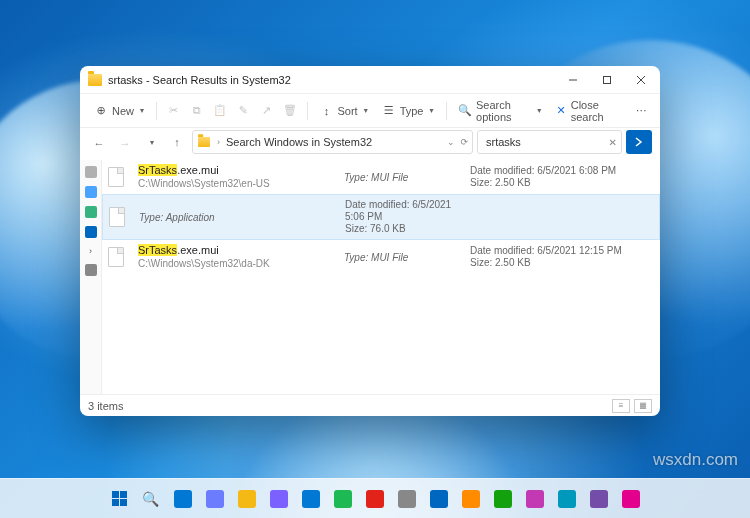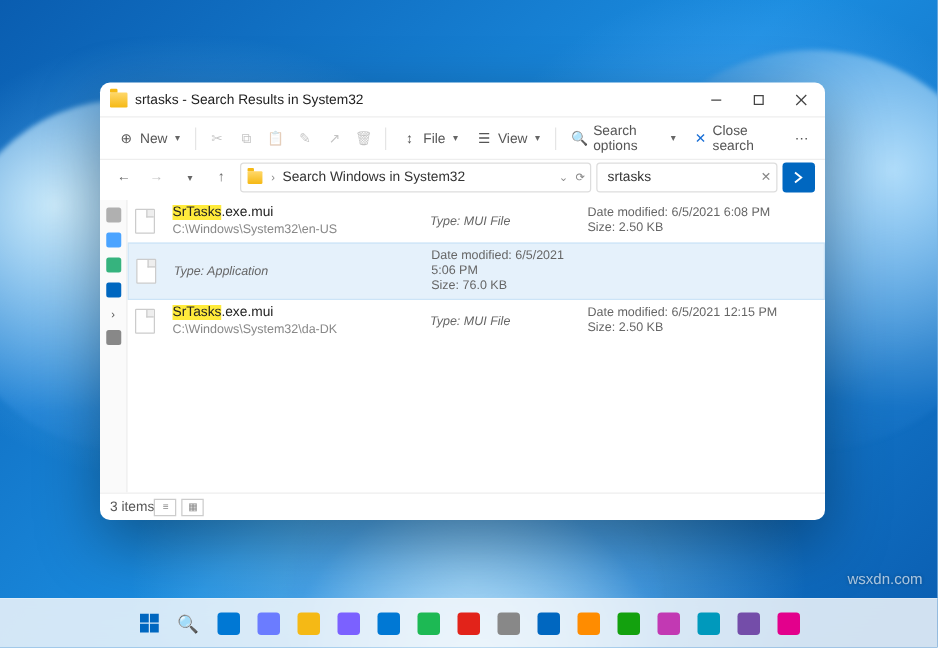--- a/index.html
+++ b/index.html
@@ -20,21 +20,21 @@
       radial-gradient(ellipse 350px 280px at 80% 30%, rgba(100,180,255,0.6), transparent 60%),
       radial-gradient(ellipse 450px 350px at 50% 90%, rgba(180,230,255,0.6), transparent 60%),
       linear-gradient(135deg, #0a5db0 0%, #1b8de0 50%, #0a5db0 100%);
   }
   .bloom { position:absolute; border-radius:50%; filter: blur(2px); }
   .b1 { width:280px;height:280px;left:-40px;top:80px;background:radial-gradient(circle at 30% 30%, rgba(220,245,255,0.9), rgba(60,150,230,0.3) 60%, transparent 75%);}
   .b2 { width:320px;height:320px;right:-60px;top:40px;background:radial-gradient(circle at 70% 30%, rgba(200,235,255,0.85), rgba(40,130,210,0.3) 60%, transparent 75%);}
   .b3 { width:300px;height:300px;left:230px;bottom:-120px;background:radial-gradient(circle at 50% 70%, rgba(220,245,255,0.85), rgba(60,150,230,0.3) 60%, transparent 75%);}
   .watermark {
     position: absolute; bottom: 48px; right: 12px;
-    color: rgba(255,255,255,0.65); font-size: 12px;
+    color: rgba(255,255,255,0.65); font-size: 17px;
     text-shadow: 0 0 3px rgba(0,0,0,0.3);
   }
   
   .window {
     position: absolute; left: 80px; top: 66px;
     width: 580px; height: 350px;
     background: #fff;
     border-radius: 8px;
     box-shadow: 0 18px 50px rgba(0,0,0,0.35);
     display: flex; flex-direction: column;
@@ -84,21 +84,21 @@
   .file-icon { width:16px;height:20px;background:#fff;border:1px solid #ccc;border-radius:1px;position:relative;}
   .file-icon:after{content:"";position:absolute;top:0;right:0;width:5px;height:5px;background:#eee;border-left:1px solid #ccc;border-bottom:1px solid #ccc;}
   .cell-name {font-size:11px;line-height:13px;}
   .fname { color:#222; }
   .hl { background:#ffeb3b; }
   .fpath { color:#888; font-size:10px;}
   .cell-type { color:#666; font-size:10px;font-style:italic;}
   .cell-meta { color:#666; font-size:10px; text-align:left; line-height:12px;}
   .statusbar {
     height:22px;border-top:1px solid #eee;display:flex;align-items:center;
-    padding:0 8px;font-size:11px;color:#555;justify-content:flex-start;
+    padding:0 8px;font-size:11px;color:#555;justify-content:space-between;
   }
   .viewmodes{display:flex;gap:4px;}
   .vmode{width:18px;height:14px;border:1px solid #ccc;display:flex;align-items:center;justify-content:center;font-size:8px;color:#888;}
   
   .taskbar {
     position:absolute; left:0;right:0;bottom:0;height:40px;
     background:rgba(245,248,252,0.85);
     backdrop-filter:blur(8px);
     border-top:1px solid rgba(255,255,255,0.4);
     display:flex;align-items:center;justify-content:center;gap:4px;
@@ -163,26 +163,26 @@
       </div>
     <div class="tbtn icon-only disabled">
         <span class="ico">↗</span>
       </div>
     <div class="tbtn icon-only disabled">
         <span class="ico">🗑</span>
       </div>
     <div class="sep"></div>
     <div class="tbtn">
       <span class="ico">↕</span>
-      <span>File</span>
+      <span>Sort</span>
       <span class="chev">▾</span>
     </div>
     <div class="tbtn">
       <span class="ico">☰</span>
-      <span>View</span>
+      <span>Type</span>
       <span class="chev">▾</span>
     </div>
     <div class="sep"></div>
     <div class="tbtn">
       <span class="ico blue">🔍</span>
       <span>Search options</span>
       <span class="chev">▾</span>
     </div>
     <div class="tbtn">
       <span class="ico blue">✕</span>

